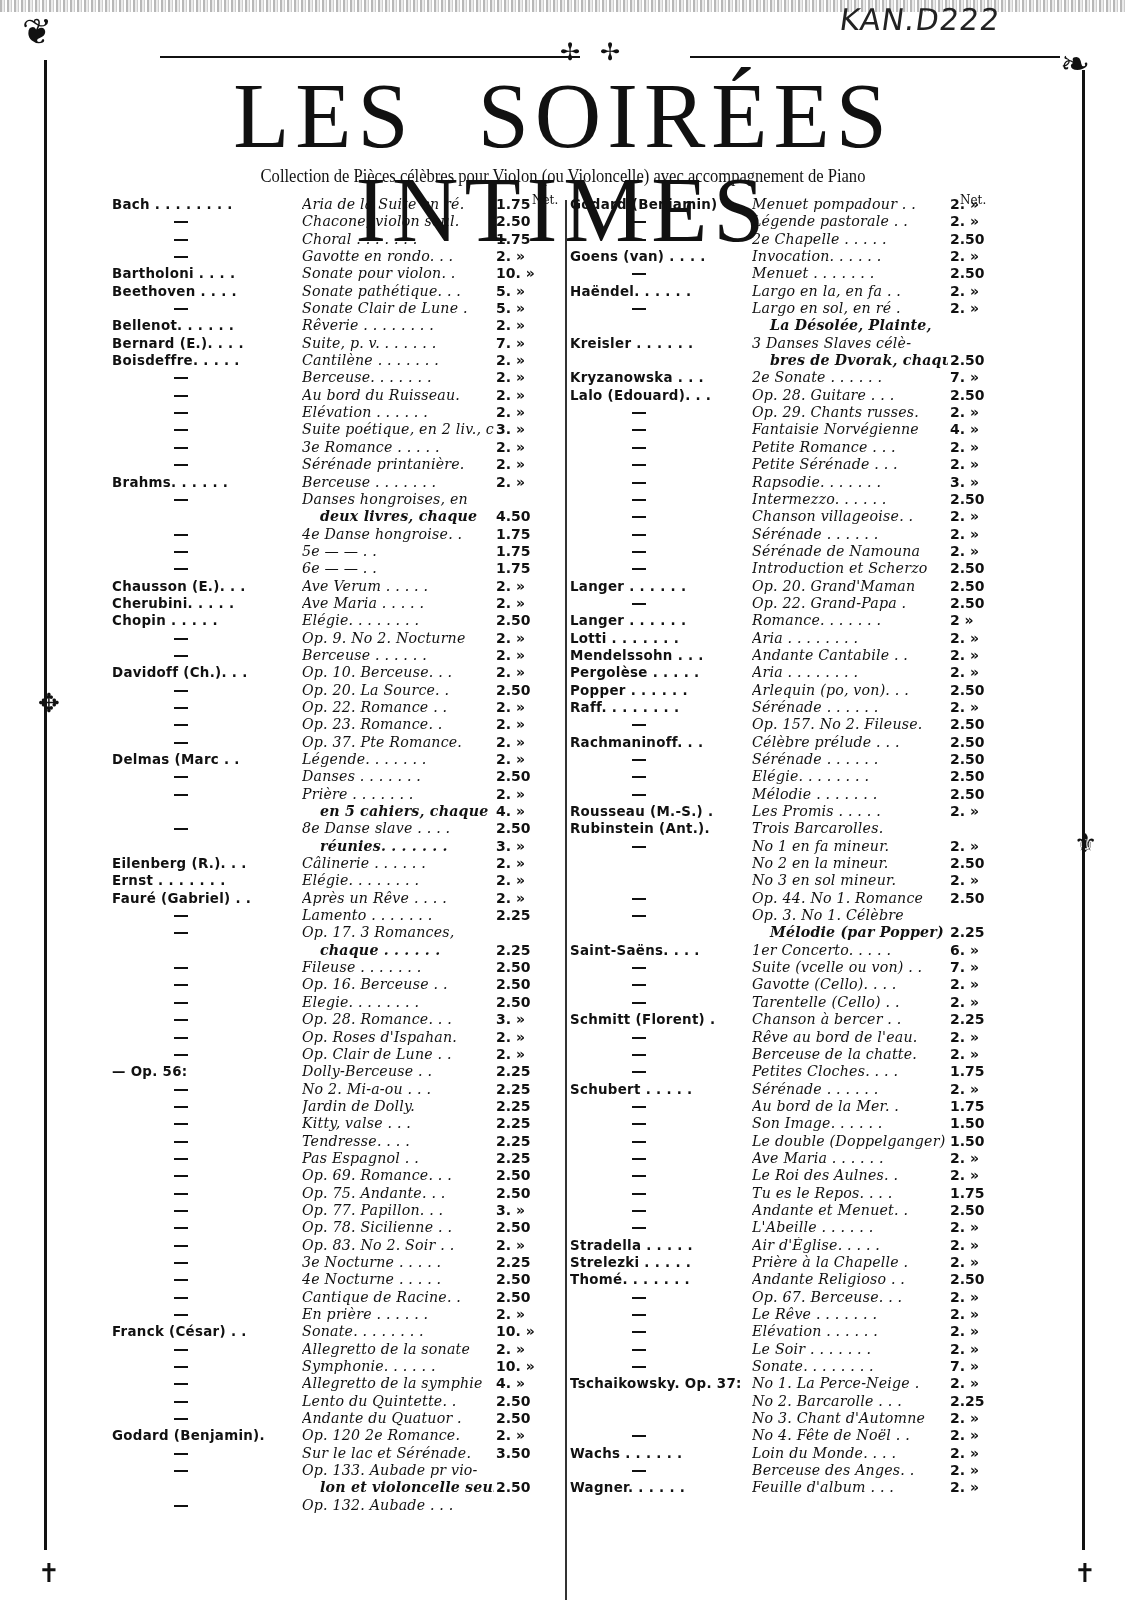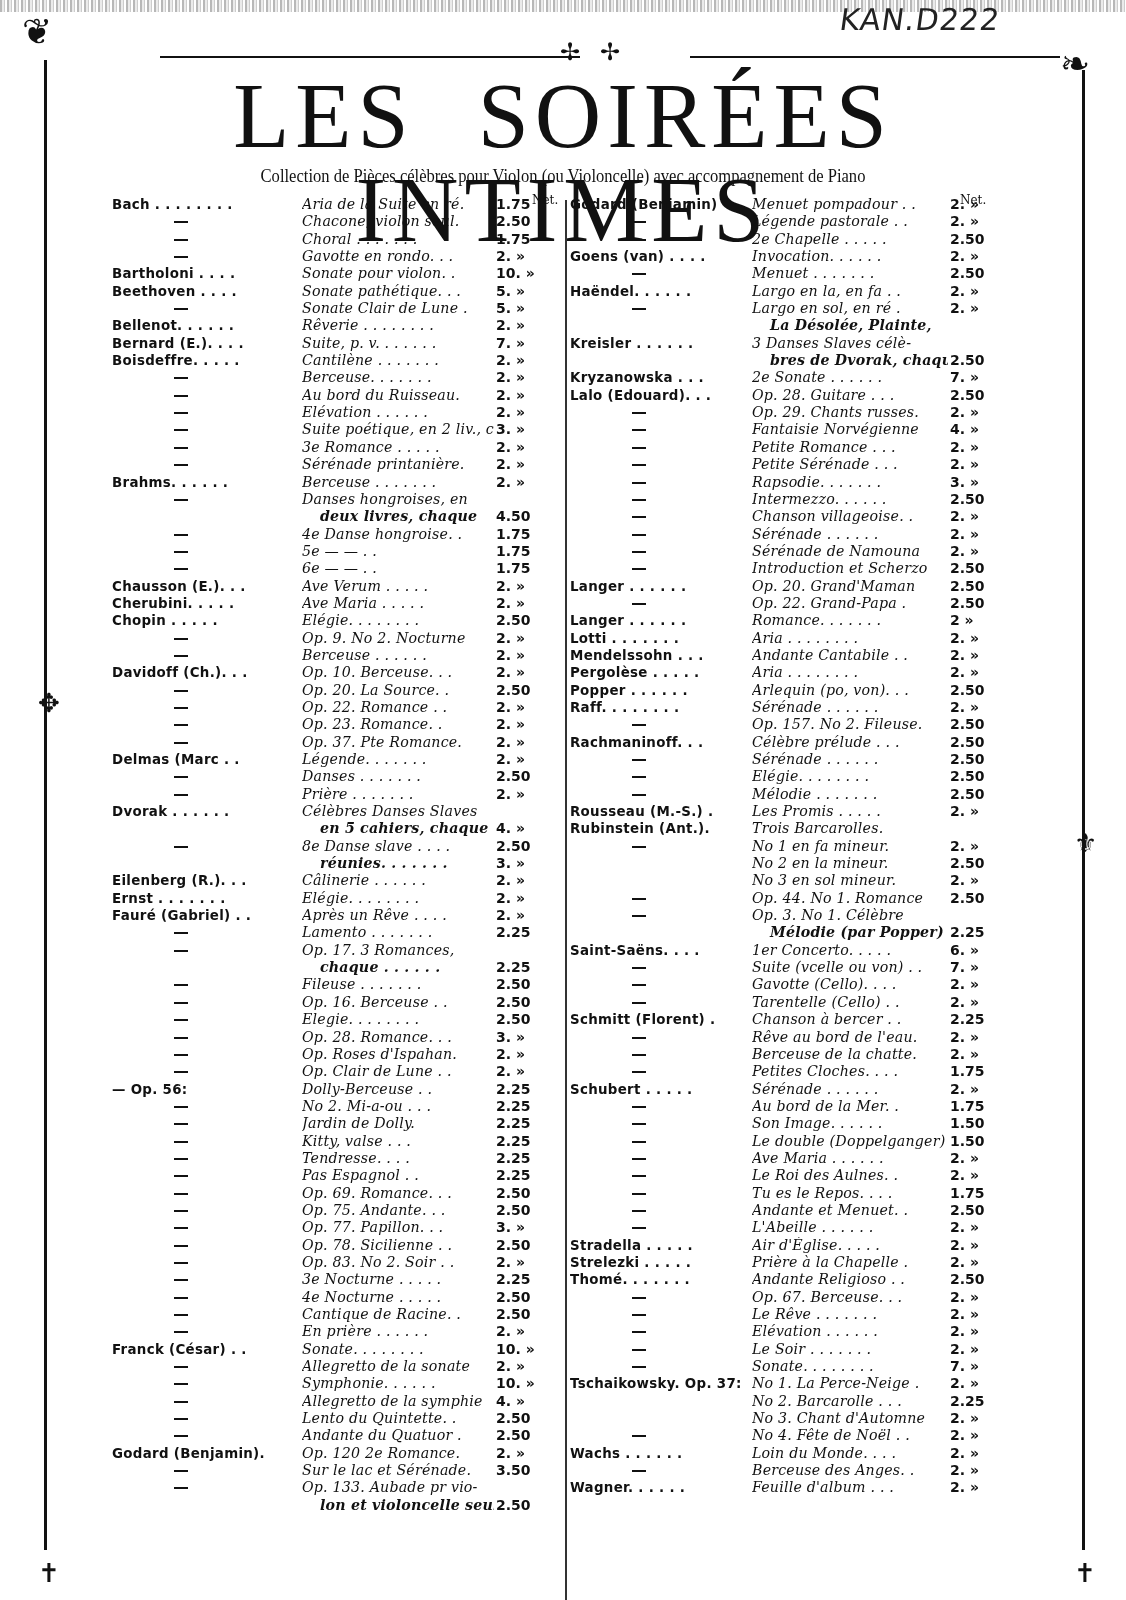--- a/index.html
+++ b/index.html
@@ -277,25 +277,20 @@
         <span class="composer"><span class="dash"></span></span>
         <span class="title-cell">Danses . . . . . . .</span>
         <span class="price">2.50</span>
       </div>
       <div class="row">
         <span class="composer"><span class="dash"></span></span>
         <span class="title-cell">Prière . . . . . . .</span>
         <span class="price">2. »</span>
       </div>
       <div class="row">
-        <span class="composer">Dvorak . . . . . .</span>
-        <span class="title-cell">Célèbres Danses Slaves</span>
-        <span class="price"></span>
-      </div>
-      <div class="row">
         <span class="composer"></span>
         <span class="title-cell indent">en 5 cahiers, chaque</span>
         <span class="price">4. »</span>
       </div>
       <div class="row">
         <span class="composer"><span class="dash"></span></span>
         <span class="title-cell">8e Danse slave . . . .</span>
         <span class="price">2.50</span>
       </div>
       <div class="row">
@@ -480,20 +475,25 @@
       </div>
       <div class="row">
         <span class="composer"><span class="dash"></span></span>
         <span class="title-cell">Op. 133. Aubade pr vio-</span>
         <span class="price"></span>
       </div>
       <div class="row">
         <span class="composer"></span>
         <span class="title-cell indent">lon et violoncelle seuls</span>
         <span class="price">2.50</span>
+      </div>
+      <div class="row">
+        <span class="composer"><span class="dash"></span></span>
+        <span class="title-cell">Op. 132. Aubade . . .</span>
+        <span class="price"></span>
       </div>
     </div>
 </div>
 
 <div class="column right">
   <span class="net">Net.</span>
   <div class="rows">
       <div class="row">
         <span class="composer">Godard (Benjamin)</span>
         <span class="title-cell">Menuet pompadour . .</span>

